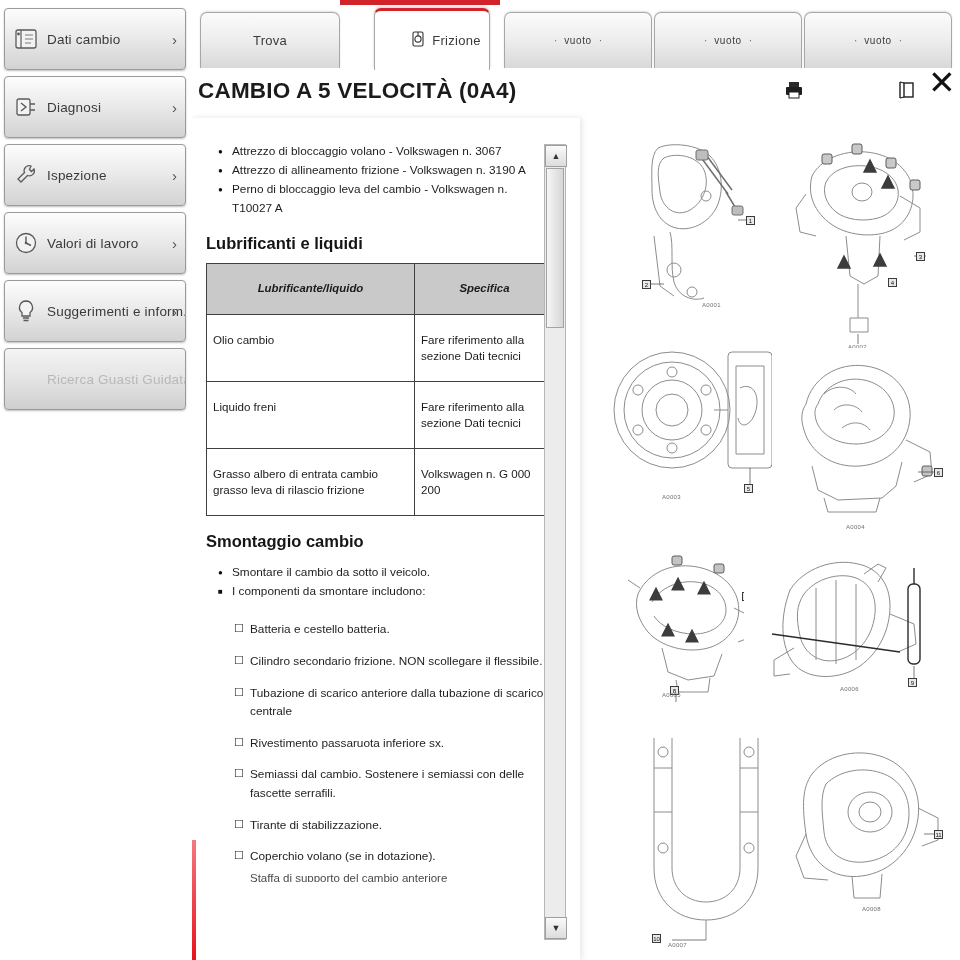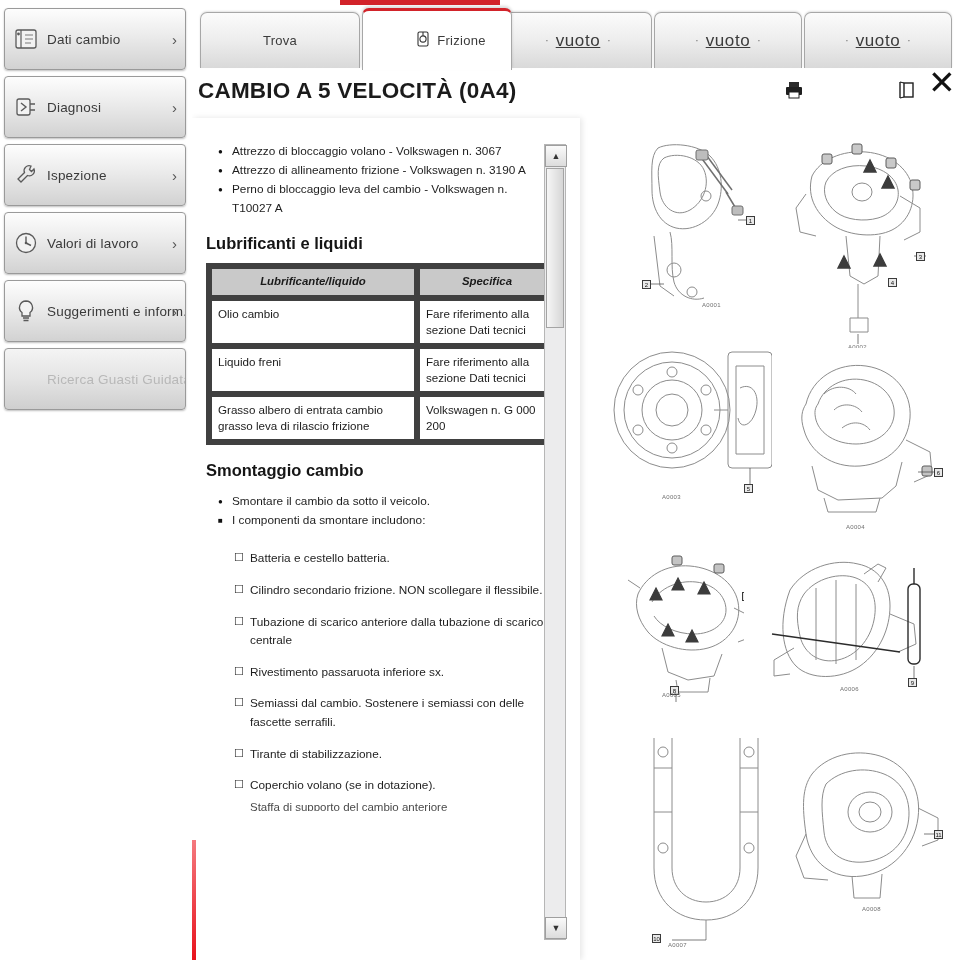--- a/index.html
+++ b/index.html
@@ -107,21 +107,21 @@
   }
   .tab.active {
     background: #ffffff;
     top: 2px;
     height: 62px;
     border-top: 3px solid #d2232a;
     z-index: 6;
     box-shadow: 0 -2px 3px rgba(0,0,0,0.15);
   }
   .tab .t-lbl { letter-spacing: .3px; }
-  .tab.empty .t-lbl { font-size: 17px; letter-spacing: .6px; text-decoration: underline; }
+  .tab.empty .t-lbl { font-size: 10px; letter-spacing: .6px; }
   .tab .dot { font-size: 10px; color: #666; }
 
   
   #doc-header {
     position: absolute;
     left: 192px; top: 68px;
     width: 768px; height: 50px;
     background: #ffffff;
     z-index: 2;
   }
@@ -197,22 +197,22 @@
     padding-left: 2px;
     color: #151515;
   }
   table.lub {
     width: 348px;
     border-collapse: collapse;
     margin-left: 2px;
     table-layout: fixed;
   }
   table.lub th, table.lub td {
-    border: 6px solid #404040;
-    padding: 5px 6px;
+    border: 1px solid #404040;
+    padding: 17px 6px;
     font-size: 11.6px;
     line-height: 1.38;
     vertical-align: top;
     color: #1b1b1b;
   }
   table.lub th {
     background: #c9c9c9;
     font-style: italic;
     font-weight: bold;
     font-size: 11.4px;
@@ -319,25 +319,25 @@
 </style>
 </head>
 <body>
 
 <div id="app">
 
   <div id="red-top"></div>
 
   <div id="tabbar">
 
-    <div class="tab" style="left:8px;width:160px;">
+    <div class="tab" style="left:8px;width:140px;">
       <span class="t-lbl">Trova</span>
     </div>
 
-    <div class="tab active" style="left:170px;width:150px;padding-left:28px;">
+    <div class="tab active" style="left:182px;width:116px;padding-left:28px;">
       <span>
         <svg width="14" height="17" viewBox="0 0 14 17">
           <rect x="2" y="1" width="10" height="14" rx="1.5" fill="none" stroke="#333" stroke-width="1.1"></rect>
           <circle cx="7" cy="8" r="3.1" fill="none" stroke="#333" stroke-width="1.1"></circle>
           <line x1="7" y1="1" x2="7" y2="4.8" stroke="#333" stroke-width="1.1"></line>
         </svg>
       </span>
       <span class="t-lbl">Frizione</span>
     </div>
 

